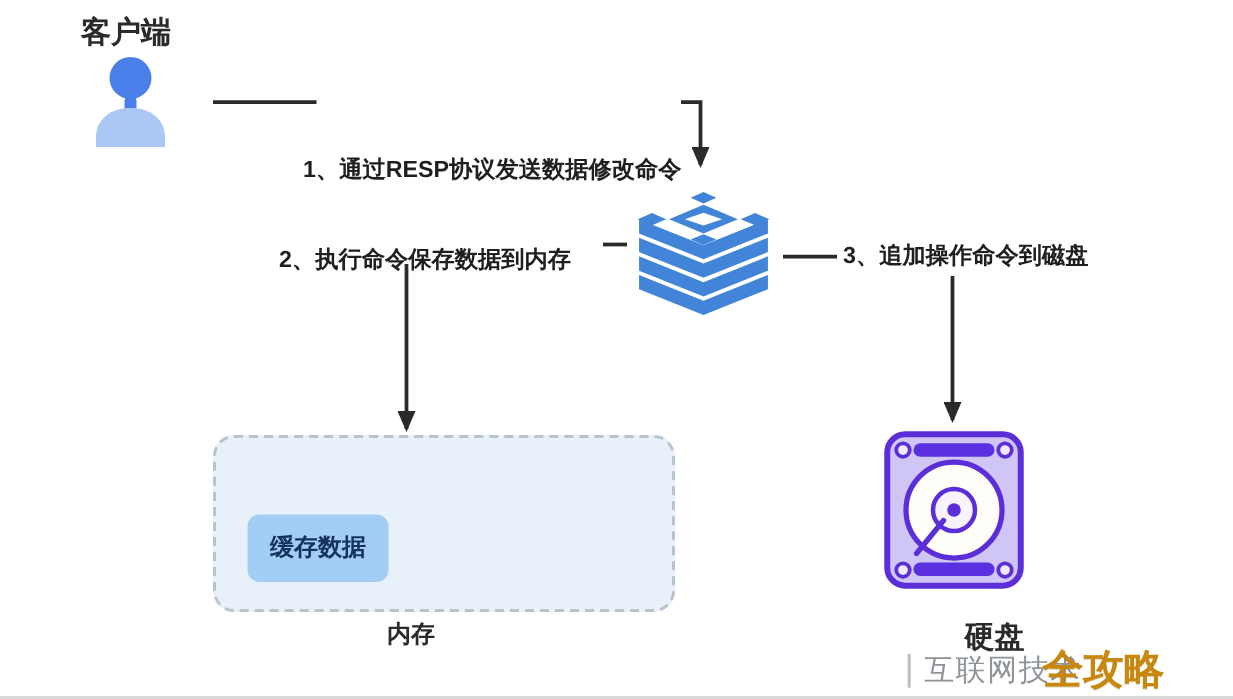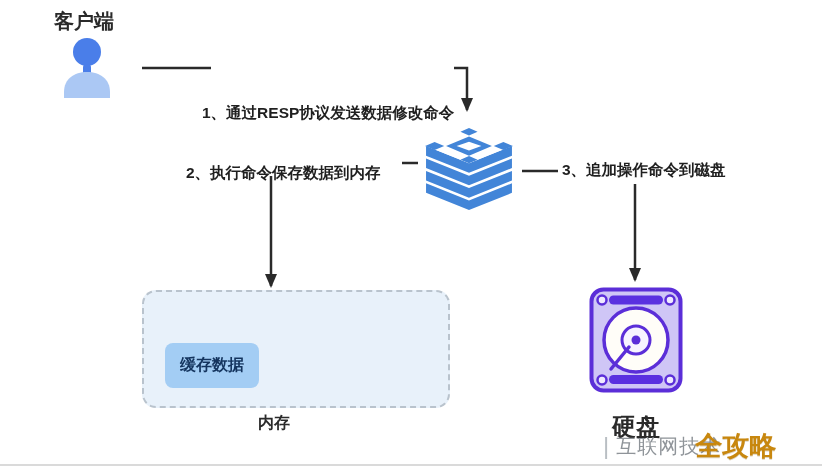--- a/index.html
+++ b/index.html
@@ -23,21 +23,21 @@
   }
   .mem-box{
     position:absolute;width:94px;height:45px;border-radius:8px;background:#a3cdf4;
     display:flex;align-items:center;justify-content:center;
     font-size:16px;font-weight:bold;color:#14345e;
   }
   .cache-box{left:21px;top:51px;}
   .aof-box{left:185px;top:51px;}
   .memory-label{left:120px;top:413px;width:308px;text-align:center;font-size:16px;}
   .disk-svg{left:589px;top:287px;}
-  .disk-label{left:589px;top:411px;width:94px;text-align:center;font-size:24px;}
+  .disk-label{left:589px;top:411px;width:94px;text-align:right;font-size:20px;}
   .connectors{left:0;top:0;pointer-events:none;}
   .watermark{left:594px;top:429px;display:flex;align-items:center;height:34px;white-space:nowrap;}
   .wm-brand{
     font-size:26px;font-weight:bold;font-style:italic;color:#ffffff;
     -webkit-text-stroke:1.5px #8f9499;text-shadow:0 0 1px #8f9499;letter-spacing:1px;
   }
   .wm-sep{font-size:24px;font-weight:200;color:#b9bec3;margin:0 7px 0 9px;}
   .wm-channel{font-size:20px;color:#8f9499;letter-spacing:1px;}
   .wm-highlight{
     font-size:27px;font-weight:800;color:#c8870e;margin-left:-26px;

